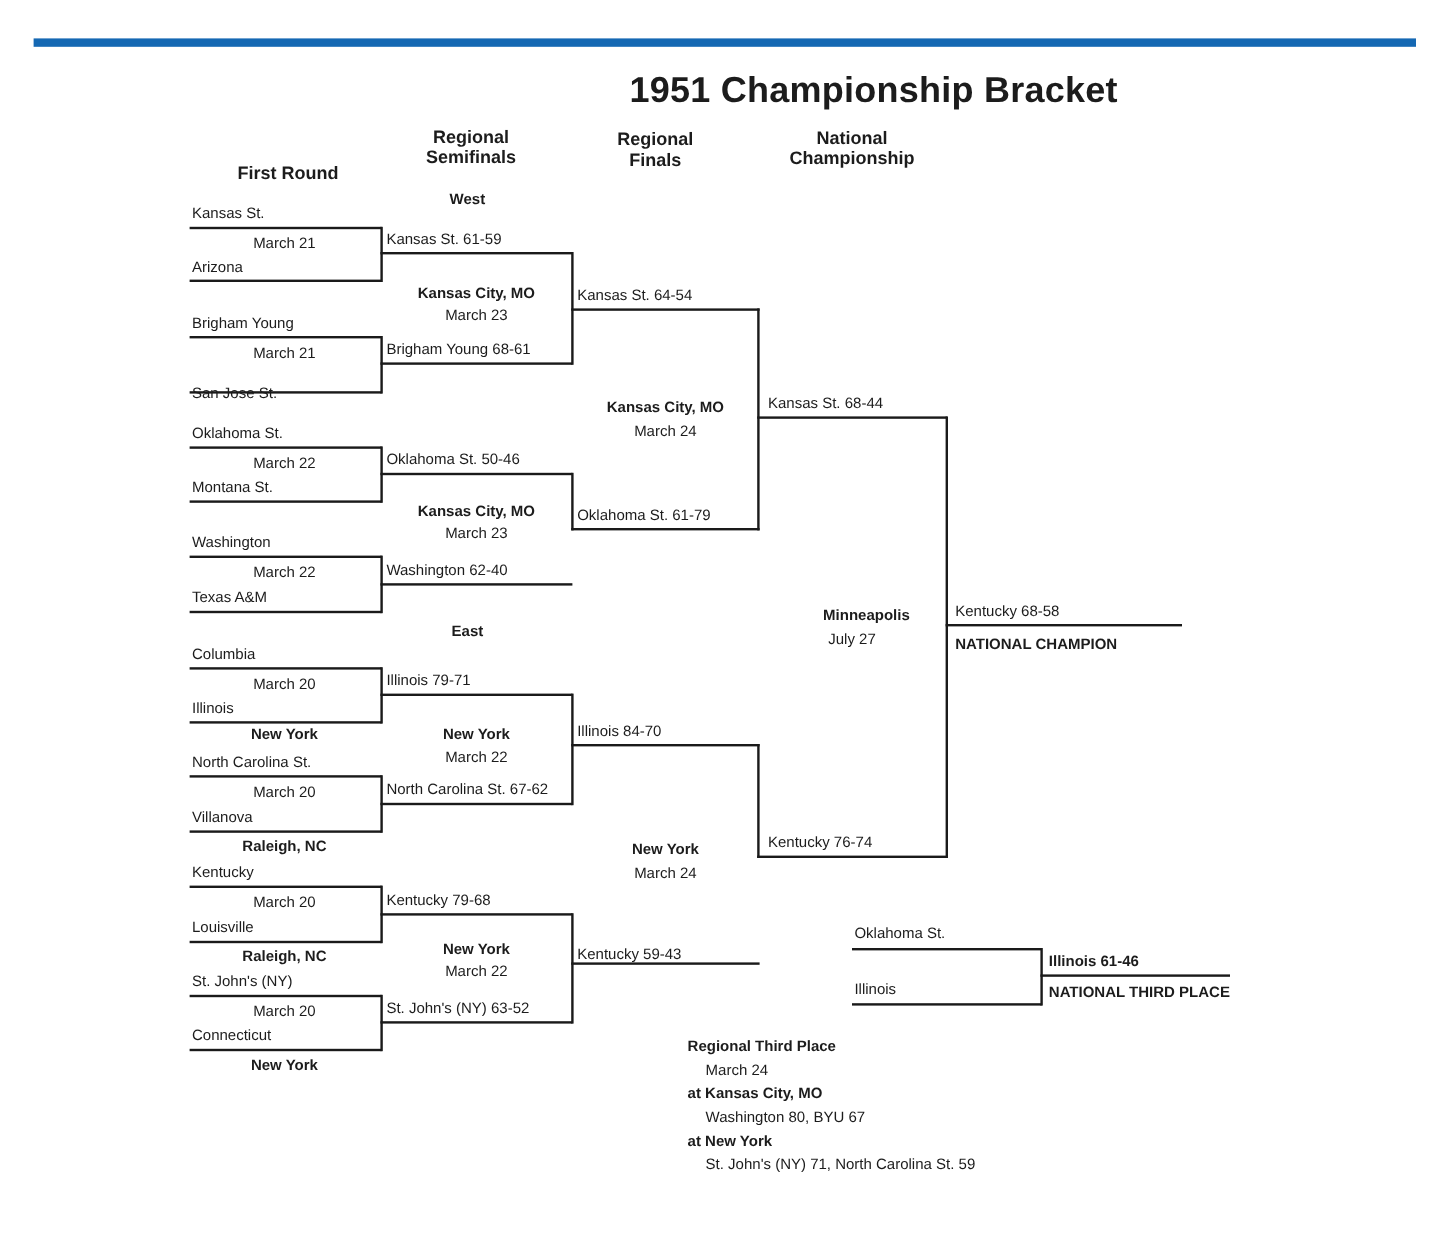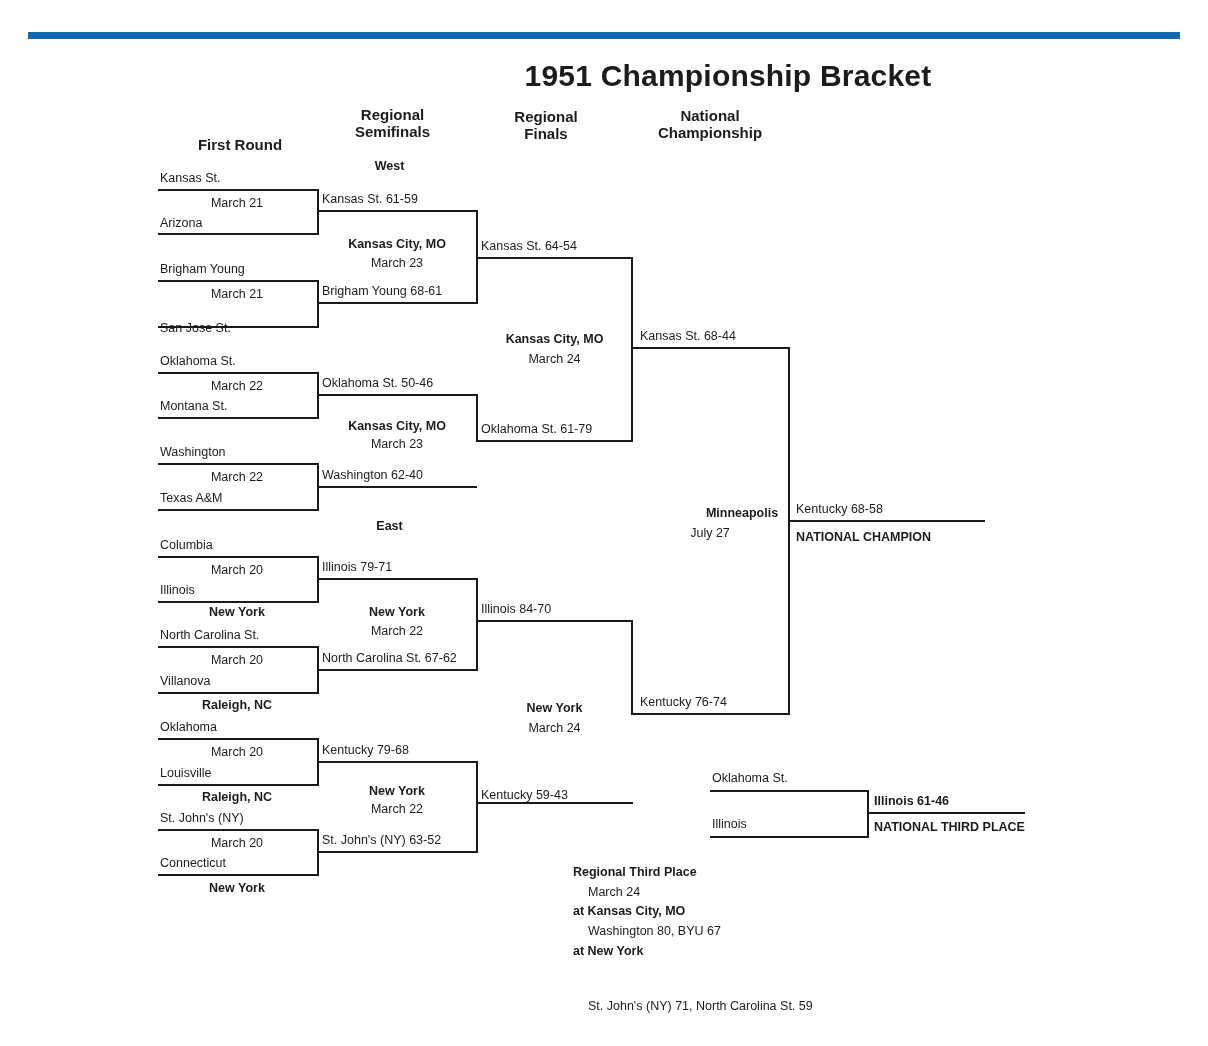--- a/index.html
+++ b/index.html
@@ -129,50 +129,50 @@
   <div class="t" style="left:160px;top:628px;">North Carolina St.</div>
   <div class="t c" style="left:158px;top:653px;width:158px;">March 20</div>
   <div class="t" style="left:160px;top:674px;">Villanova</div>
   <div class="t b c" style="left:158px;top:698px;width:158px;">Raleigh, NC</div>
   <div class="t" style="left:322px;top:651px;">North Carolina St. 67-62</div>
 
   <div class="t b c" style="left:317px;top:605px;width:160px;">New York</div>
   <div class="t c" style="left:317px;top:624px;width:160px;">March 22</div>
   <div class="t" style="left:481px;top:602px;">Illinois 84-70</div>
 
-  <div class="t" style="left:160px;top:720px;">Oklahoma</div>
+  <div class="t" style="left:160px;top:720px;">Kentucky</div>
   <div class="t c" style="left:158px;top:745px;width:158px;">March 20</div>
   <div class="t" style="left:160px;top:766px;">Louisville</div>
   <div class="t b c" style="left:158px;top:790px;width:158px;">Raleigh, NC</div>
   <div class="t" style="left:322px;top:743px;">Kentucky 79-68</div>
 
   <div class="t" style="left:160px;top:811px;">St. John's (NY)</div>
   <div class="t c" style="left:158px;top:836px;width:158px;">March 20</div>
   <div class="t" style="left:160px;top:856px;">Connecticut</div>
   <div class="t b c" style="left:158px;top:881px;width:158px;">New York</div>
   <div class="t" style="left:322px;top:833px;">St. John's (NY) 63-52</div>
 
   <div class="t b c" style="left:317px;top:784px;width:160px;">New York</div>
   <div class="t c" style="left:317px;top:802px;width:160px;">March 22</div>
   <div class="t" style="left:481px;top:788px;">Kentucky 59-43</div>
 
   <div class="t b c" style="left:477px;top:701px;width:155px;">New York</div>
   <div class="t c" style="left:477px;top:721px;width:155px;">March 24</div>
   <div class="t" style="left:640px;top:695px;">Kentucky 76-74</div>
 
-  <div class="t b c" style="left:664px;top:506px;width:156px;">Minneapolis</div>
+  <div class="t b c" style="left:644px;top:506px;width:156px;">Minneapolis</div>
   <div class="t c" style="left:632px;top:526px;width:156px;">July 27</div>
   <div class="t" style="left:796px;top:502px;">Kentucky 68-58</div>
   <div class="t b" style="left:796px;top:530px;">NATIONAL CHAMPION</div>
 
   <div class="t" style="left:712px;top:771px;">Oklahoma St.</div>
   <div class="t" style="left:712px;top:817px;">Illinois</div>
   <div class="t" style="left:874px;top:794px;font-weight:bold;">Illinois 61-46</div>
   <div class="t b" style="left:874px;top:820px;">NATIONAL THIRD PLACE</div>
 
   <div class="t b" style="left:573px;top:865px;">Regional Third Place</div>
   <div class="t" style="left:588px;top:885px;">March 24</div>
   <div class="t b" style="left:573px;top:904px;">at Kansas City, MO</div>
   <div class="t" style="left:588px;top:924px;">Washington 80, BYU 67</div>
   <div class="t b" style="left:573px;top:944px;">at New York</div>
-  <div class="t" style="left:588px;top:963px;margin-top:36px;">St. John's (NY) 71, North Carolina St. 59</div>
+  <div class="t" style="left:588px;top:963px;">St. John's (NY) 71, North Carolina St. 59</div>
 
 </div>
 
 </body></html>

